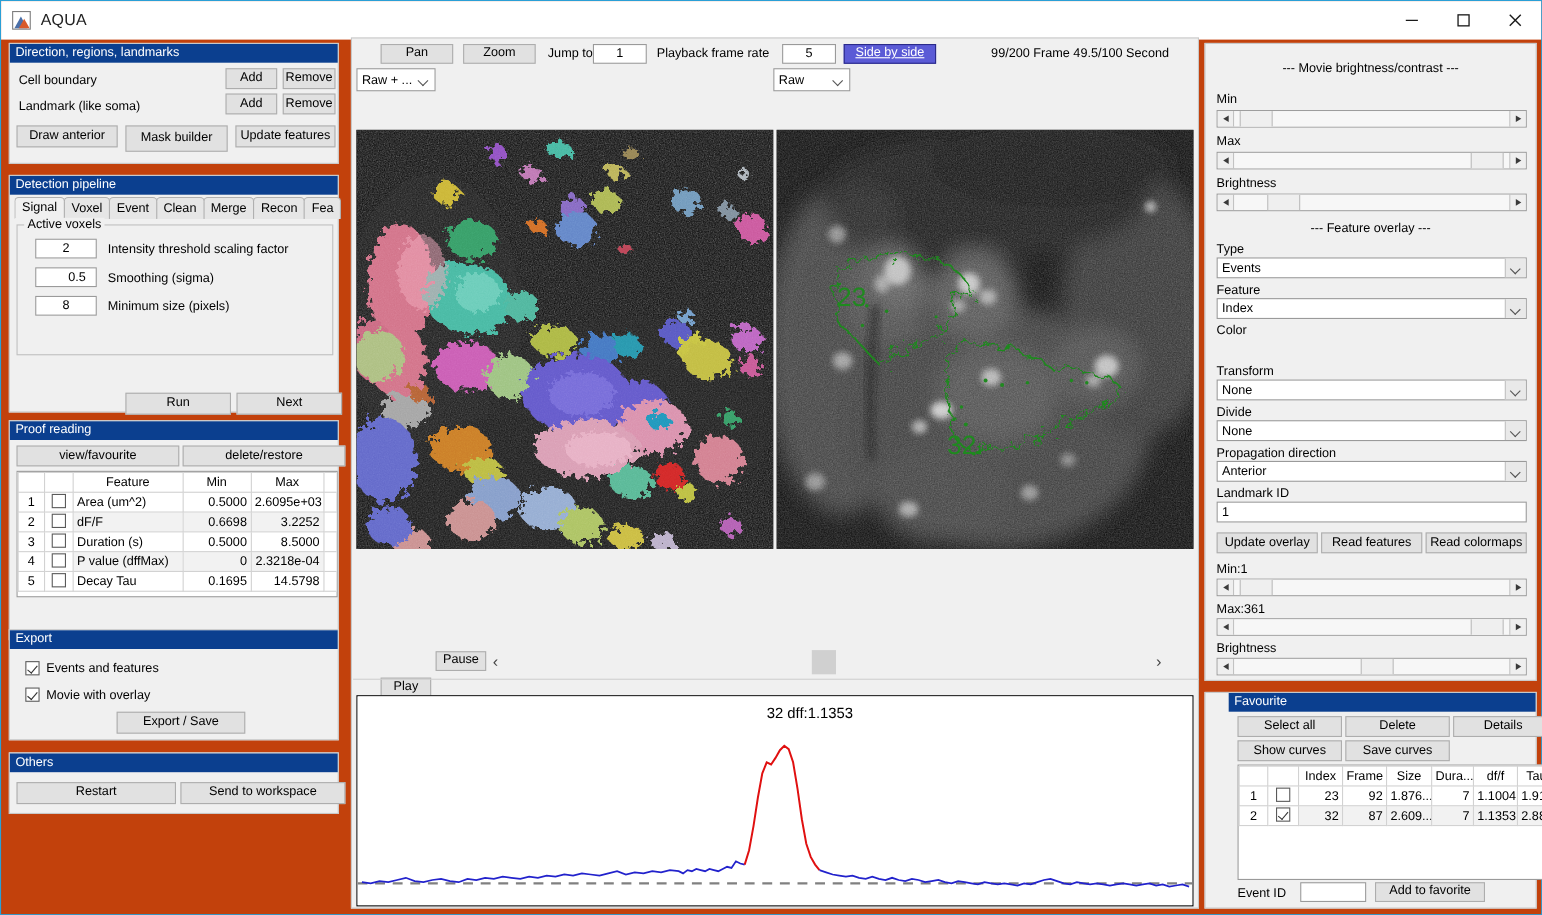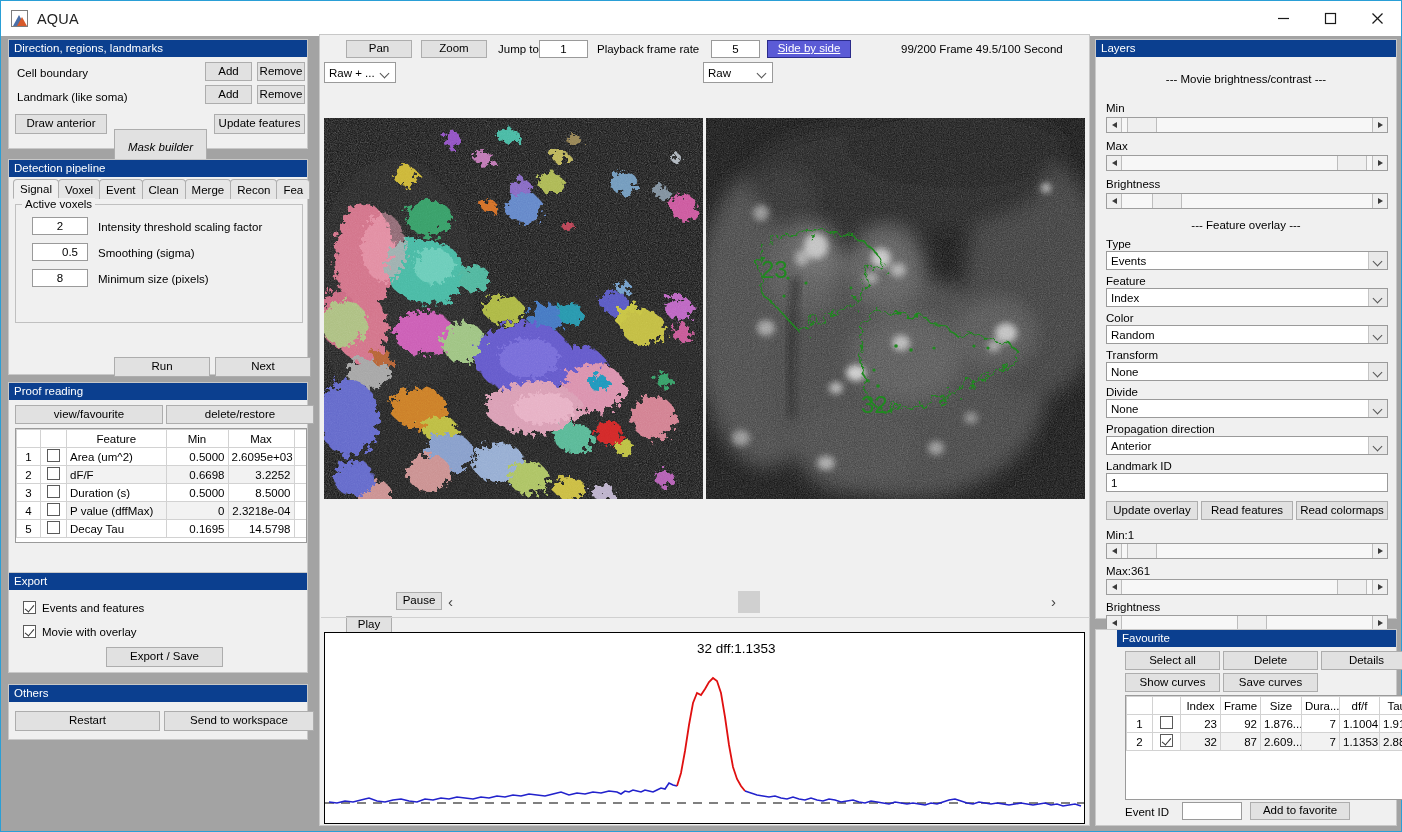--- a/index.html
+++ b/index.html
@@ -7,21 +7,21 @@
     width: 1402px; height: 832px;
     background: #ffffff;
     font-family: "Liberation Sans", sans-serif;
     font-size: 11.5px;
     color: #000;
     overflow: hidden;
   }
   #app {
     position: relative;
     width: 1402px; height: 832px;
-    background: #a3a3a3;
+    background: #c2410c;
     border: 1px solid #2a9fd6;
   }
 
   
   .titlebar {
     position: absolute; left: 0; top: 0; width: 1400px; height: 35px;
     background: #ffffff;
     display: flex; align-items: center;
   }
   .title-icon {
@@ -204,21 +204,21 @@
     <div class="panel-body" style="height:91px;">
       <div class="lbl" style="left:8px; top:10px;">Cell boundary</div>
       <div class="btn" style="left:196px; top:5px; width:47px; height:19px;">Add</div>
       <div class="btn" style="left:248px; top:5px; width:48px; height:19px;">Remove</div>
 
       <div class="lbl" style="left:8px; top:34px;">Landmark (like soma)</div>
       <div class="btn" style="left:196px; top:28px; width:47px; height:19px;">Add</div>
       <div class="btn" style="left:248px; top:28px; width:48px; height:19px;">Remove</div>
 
       <div class="btn" style="left:6px; top:57px; width:92px; height:20px;">Draw anterior</div>
-      <div class="btn" style="left:105px; top:72px; width:93px; height:37px;font-style:italic;">Mask builder</div>
+      <div class="btn" style="left:105px; top:57px; width:93px; height:24px;">Mask builder</div>
       <div class="btn" style="left:205px; top:57px; width:91px; height:20px;">Update features</div>
     </div>
   </div>
 
   <div class="panel" style="left:7px; top:158px; width:300px; height:216px;">
     <div class="panel-head">Detection pipeline</div>
     <div class="panel-body" style="height:197px;">
       <div class="tabstrip" style="top:2px;">
         <div class="tab active">Signal</div>
         <div class="tab">Voxel</div>
@@ -558,21 +558,20 @@
         <line x1="0" y1="170" x2="759" y2="170" stroke="#808080" stroke-width="2" stroke-dasharray="9,7"></line>
         <polyline fill="none" stroke="#2222cc" stroke-width="1.6" points="4,169 12,170 20,168 28,169 36,167 44,165 52,168 60,169 68,167 76,166 84,168 92,169 100,166 108,167 116,165 124,166 132,164 140,165 148,166 156,164 164,165 172,163 180,164 188,162 196,163 204,161 212,162 220,163 228,161 236,159 244,162 252,160 260,161 268,159 276,160 284,158 292,159 296,161 300,158 304,159 308,157 312,158 316,159 320,157 324,158 328,159 332,157 336,155 340,156 344,150 348,152 352,153"></polyline>
         <polyline fill="none" stroke="#e01010" stroke-width="1.8" points="352,153 356,140 360,118 364,92 368,70 372,60 376,62 380,56 384,49 388,45 392,48 396,60 400,84 404,112 408,134 412,146 416,153 420,158"></polyline>
         <polyline fill="none" stroke="#2222cc" stroke-width="1.6" points="420,158 426,160 432,162 438,163 444,164 450,163 456,165 462,166 468,164 474,166 480,167 486,165 492,167 498,168 504,166 510,167 516,169 522,168 528,167 534,169 540,170 546,168 552,169 558,170 564,171 570,169 576,170 582,171 588,170 594,171 600,172 606,170 612,171 618,169 624,167 630,166 636,168 642,170 648,171 654,169 660,170 666,171 672,170 678,171 684,172 690,171 696,170 702,171 708,172 714,171 720,170 726,172 732,171 738,173 744,172 750,171 756,173"></polyline>
         <text x="372" y="20" font-family="Liberation Sans, sans-serif" font-size="13.5" fill="#000">32  dff:1.1353</text>
       </svg>
     </div>
   </div>
 
   <div class="panel" style="left:1094px; top:38px; width:302px; height:580px;">
-    <div class="panel-head">Layers</div>
     <div class="panel-body" style="height:561px;">
 
       <div class="lbl" style="left:0; top:16px; width:300px; text-align:center;">--- Movie brightness/contrast ---</div>
 
       <div class="lbl" style="left:10px; top:45px;">Min</div>
       <div class="slider" style="left:10px; top:60px; width:282px;">
         <div class="arrow left">
             <i></i>
           </div>
         <div class="track">
@@ -621,26 +620,20 @@
 
       <div class="lbl" style="left:10px; top:218px;">Feature</div>
       <div class="sel" style="left:10px; top:231px; width:282px; height:19px;">
         <span>Index</span>
         <span class="arrowbox">
             <span class="chev"></span>
           </span>
       </div>
 
       <div class="lbl" style="left:10px; top:255px;">Color</div>
-      <div class="sel" style="left:10px; top:268px; width:282px; height:19px;">
-        <span>Random</span>
-        <span class="arrowbox">
-            <span class="chev"></span>
-          </span>
-      </div>
 
       <div class="lbl" style="left:10px; top:292px;">Transform</div>
       <div class="sel" style="left:10px; top:305px; width:282px; height:19px;">
         <span>None</span>
         <span class="arrowbox">
             <span class="chev"></span>
           </span>
       </div>
 
       <div class="lbl" style="left:10px; top:329px;">Divide</div>

